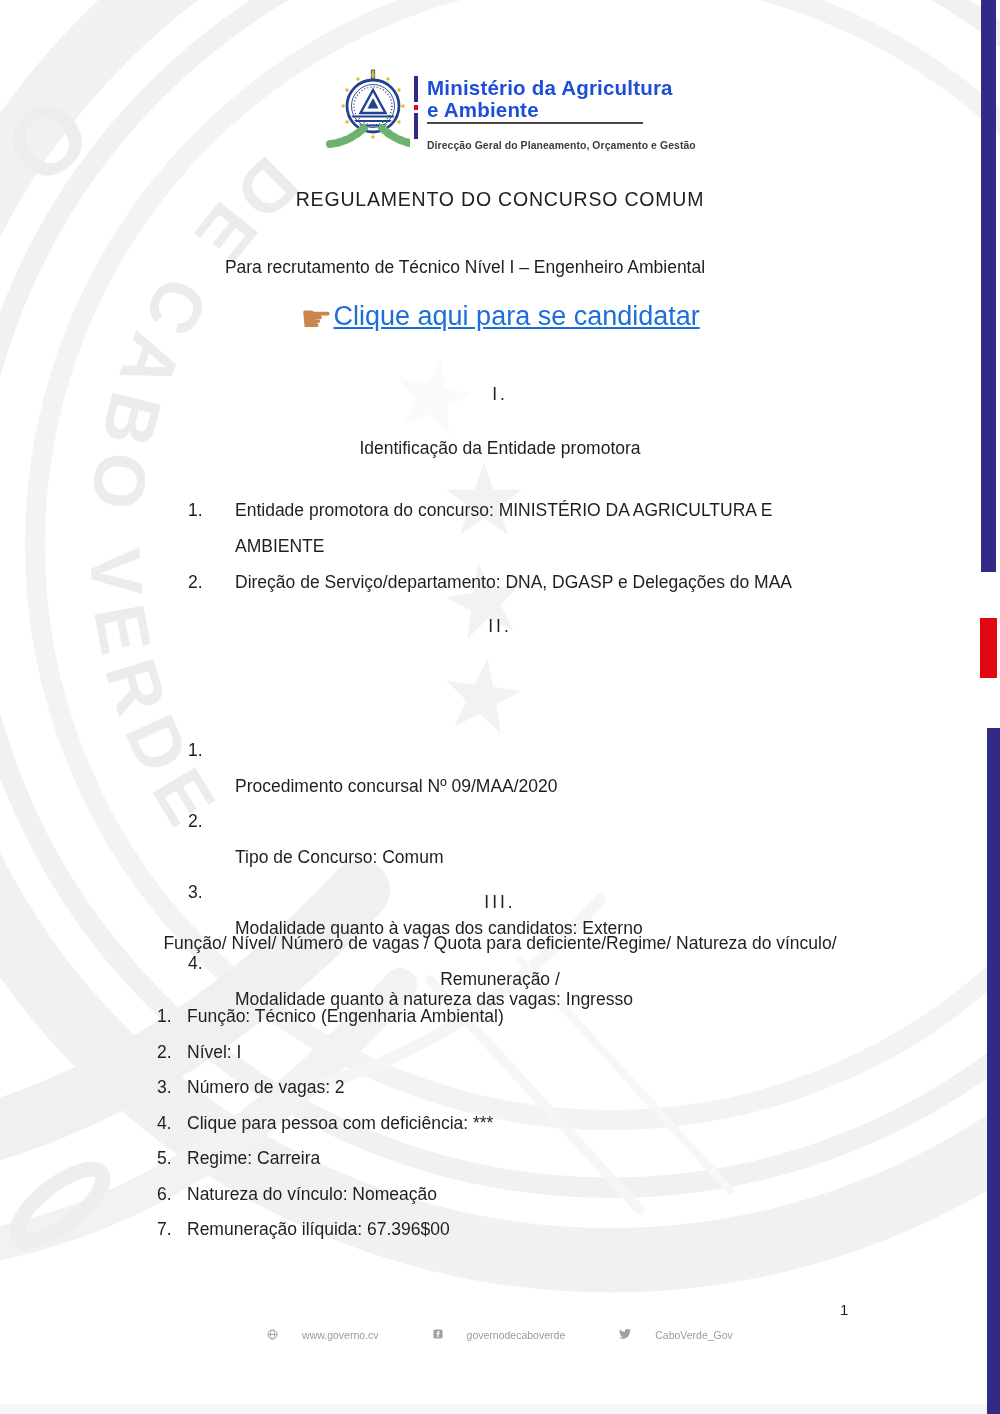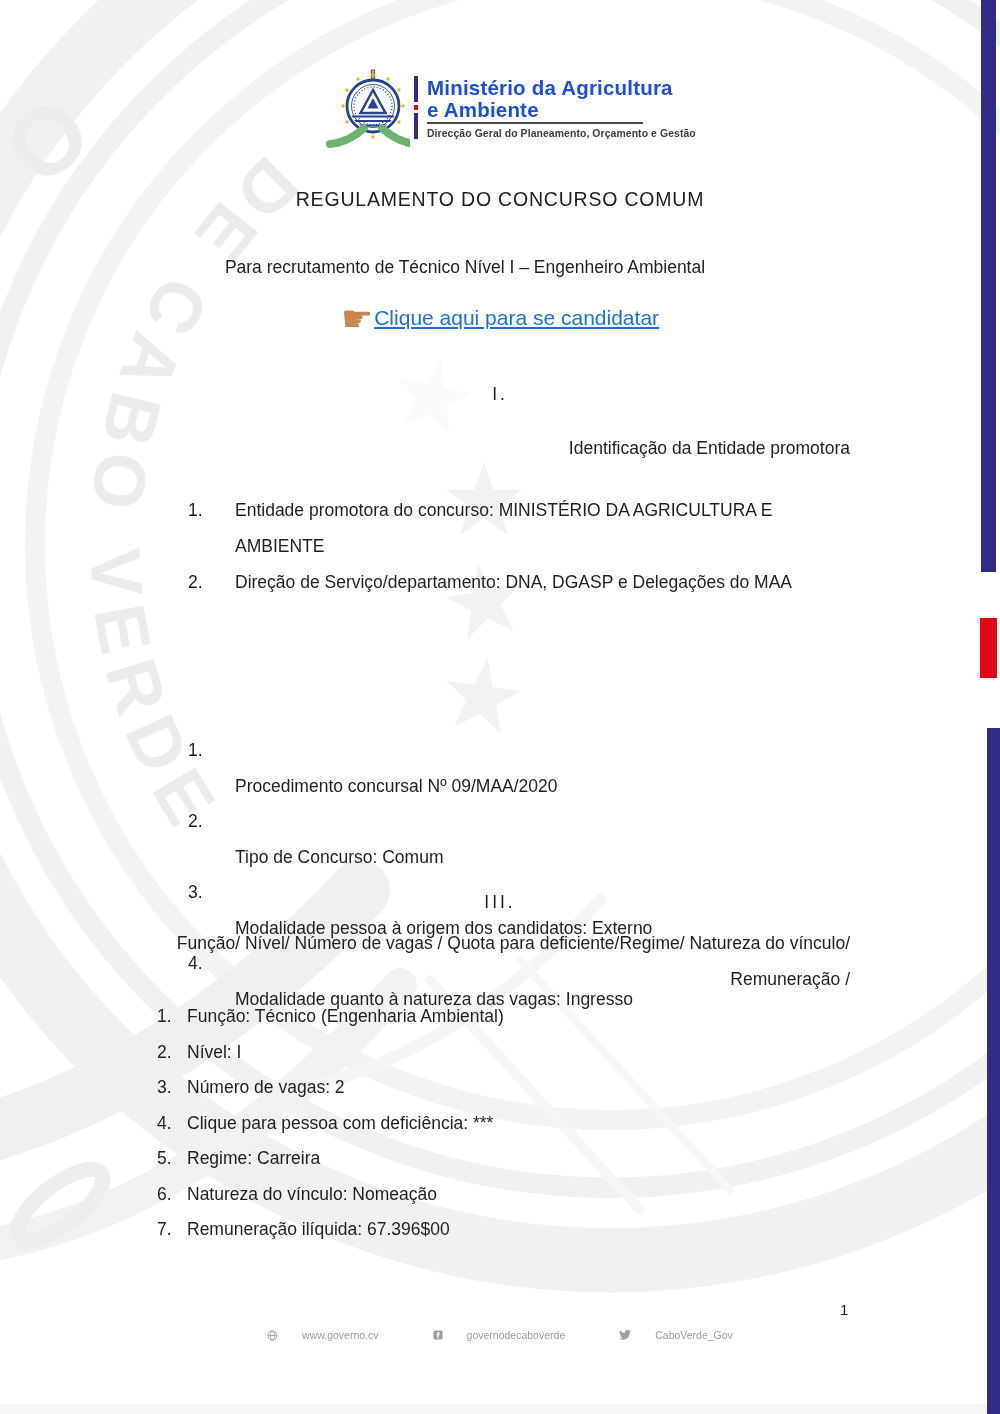--- a/index.html
+++ b/index.html
@@ -18,52 +18,52 @@
   
   .letterhead{position:absolute;left:322px;top:66px;height:88px;display:flex;z-index:2;}
   .lh-divider{width:4px;margin:10px 9px 0 4px;display:flex;flex-direction:column;}
   .lh-divider .seg-b1{width:4px;height:26px;background:#312b85;}
   .lh-divider .seg-gap{height:3px;}
   .lh-divider .seg-r{width:4px;height:5px;background:#e30613;}
   .lh-divider .seg-b2{width:4px;height:26px;background:#312b85;}
   .lh-text{padding-top:11px;}
   .lh-line1,.lh-line2{font-size:20.5px;font-weight:700;color:#1d4ed8;line-height:22px;letter-spacing:.2px;}
   .lh-underline{width:216px;border-bottom:2px solid #4a4a49;margin-top:1px;}
-  .lh-dept{font-size:10.4px;font-weight:700;color:#3c3c3b;margin-top:4px;letter-spacing:.1px;}
+  .lh-dept{font-size:10.4px;font-weight:700;color:#3c3c3b;margin-top:16px;letter-spacing:.1px;}
   
   .doc-title{position:absolute;left:0;top:188px;width:1000px;text-align:center;
     font-size:19.5px;letter-spacing:.8px;color:#1f1f1f;z-index:2;}
   .doc-subtitle{position:absolute;left:0;top:257px;width:930px;text-align:center;
     font-size:17.5px;color:#1f1f1f;z-index:2;}
   .apply-row{position:absolute;left:0;top:298px;width:1000px;text-align:center;z-index:2;}
   .hand{font-family:"DejaVu Sans", sans-serif;font-size:36px;color:#c9874e;
     vertical-align:-6px;margin-right:1px;}
-  .apply-link{font-size:21px;color:#1d6fd8;text-decoration:underline;cursor:pointer;}
+  .apply-link{font-size:27px;color:#1d6fd8;text-decoration:underline;cursor:pointer;}
   .numeral{position:absolute;left:0;width:1000px;text-align:center;font-size:17.5px;
     letter-spacing:3px;color:#1f1f1f;z-index:2;}
-  .sec-heading{position:absolute;left:150px;width:700px;text-align:right;font-size:17.5px;
+  .sec-heading{position:absolute;left:150px;width:700px;text-align:center;font-size:17.5px;
     color:#1f1f1f;line-height:35.5px;z-index:2;}
   .olist{position:absolute;z-index:2;}
   .olist .li{display:flex;font-size:17.5px;color:#1f1f1f;}
   .olist-a{left:188px;}
   .olist-a .li{line-height:36px;}
   .olist-a .num{width:47px;flex:0 0 47px;}
   .olist-a .txt{width:625px;}
   .olist-b{left:188px;}
   .olist-b .li{line-height:35px;}
   .olist-b .num{width:47px;flex:0 0 47px;}
   .olist-b .txt{width:640px;margin-top:36px;}
   .olist-c{left:157px;}
   .olist-c .li{line-height:35.5px;}
   .olist-c .num{width:30px;flex:0 0 30px;}
   .olist-c .txt{width:680px;}
   .page-number{position:absolute;left:840px;top:1301px;font-size:15px;color:#1f1f1f;z-index:2;}
   
   .footer{position:absolute;left:0;top:1329px;width:1000px;display:flex;justify-content:center;
-    align-items:center;gap:24px;font-size:10.5px;color:#9b9b9b;z-index:2;}
+    align-items:flex-start;gap:24px;font-size:10.5px;color:#9b9b9b;z-index:2;}
   .footer .fico{display:inline-flex;align-items:center;}
   .footer .sp{width:6px;}
 </style>
 </head>
 <body>
 
 <div class="page">
 
   <svg class="watermark" width="1000" height="1414" viewBox="0 0 1000 1414" aria-hidden="true">
     <defs>
@@ -173,32 +173,33 @@
     <div class="li">
       <span class="num">1.</span>
       <span class="txt">Entidade promotora do concurso: MINISTÉRIO DA AGRICULTURA E AMBIENTE</span>
     </div>
     <div class="li">
       <span class="num">2.</span>
       <span class="txt">Direção de Serviço/departamento: DNA, DGASP e Delegações do MAA</span>
     </div>
   </div>
 
+  <div class="numeral" style="top:616px">II.</div>
   <div class="olist olist-b" style="top:733px">
     <div class="li">
       <span class="num">1.</span>
       <span class="txt">Procedimento concursal Nº 09/MAA/2020</span>
     </div>
     <div class="li">
       <span class="num">2.</span>
       <span class="txt">Tipo de Concurso: Comum</span>
     </div>
     <div class="li">
       <span class="num">3.</span>
-      <span class="txt">Modalidade pessoa à origem dos candidatos: Externo</span>
+      <span class="txt">Modalidade quanto à vagas dos candidatos: Externo</span>
     </div>
     <div class="li">
       <span class="num">4.</span>
       <span class="txt">Modalidade quanto à natureza das vagas: Ingresso</span>
     </div>
   </div>
 
   <div class="numeral" style="top:892px">III.</div>
   <div class="sec-heading" style="top:926px">Função/ Nível/ Número de vagas / Quota para deficiente/Regime/ Natureza do vínculo/ Remuneração /</div>
   <div class="olist olist-c" style="top:999px">

